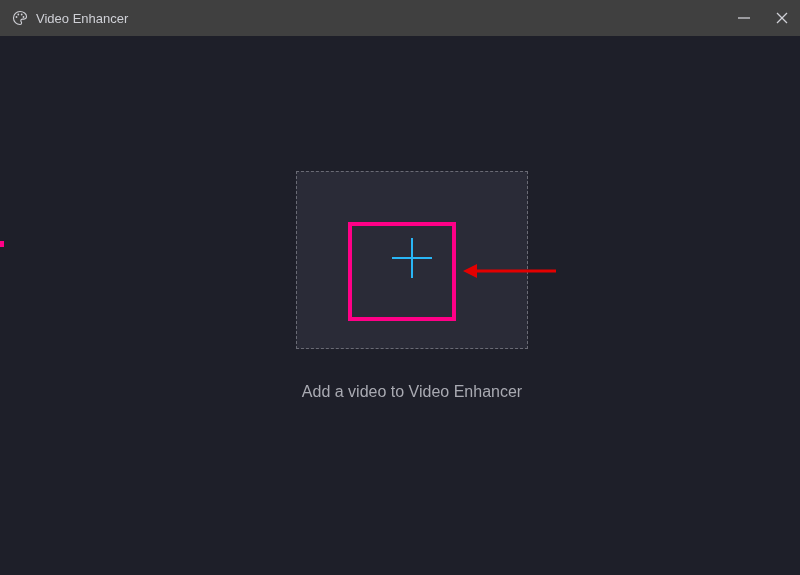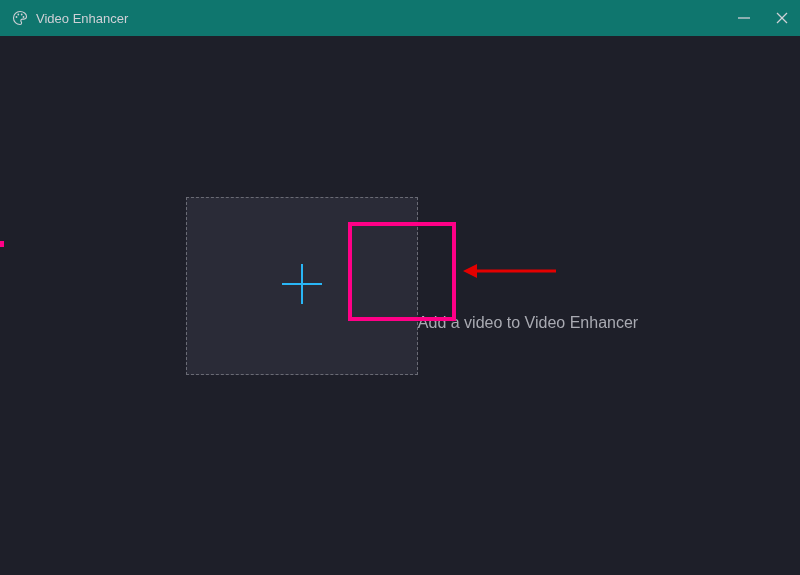--- a/index.html
+++ b/index.html
@@ -9,21 +9,21 @@
       background: #1e1f29;
       font-family: -apple-system, BlinkMacSystemFont, "Segoe UI", sans-serif;
       overflow: hidden;
       position: relative;
     }
     .titlebar {
       height: 36px;
       display: flex;
       align-items: center;
       padding: 4px 12px;
-      background: #0f766e;
+      background: #404040;
       position: relative;
     }
     .app-icon {
       width: 16px;
       height: 16px;
       margin-right: 8px;
       display: flex;
       align-items: center;
       justify-content: center;
     }
@@ -50,21 +50,21 @@
       cursor: pointer;
       color: #cfd0d6;
     }
     .content {
       position: absolute;
       top: 36px;
       left: 0;
       right: 0;
       bottom: 0;
       display: flex;
-      flex-direction: row;
+      flex-direction: column;
       align-items: center;
       justify-content: center;
       margin-left: 24px;
     }
     .dropzone {
       width: 232px;
       height: 178px;
       border: 1.5px dashed #6a6b75;
       background: #2a2b37;
       display: flex;

